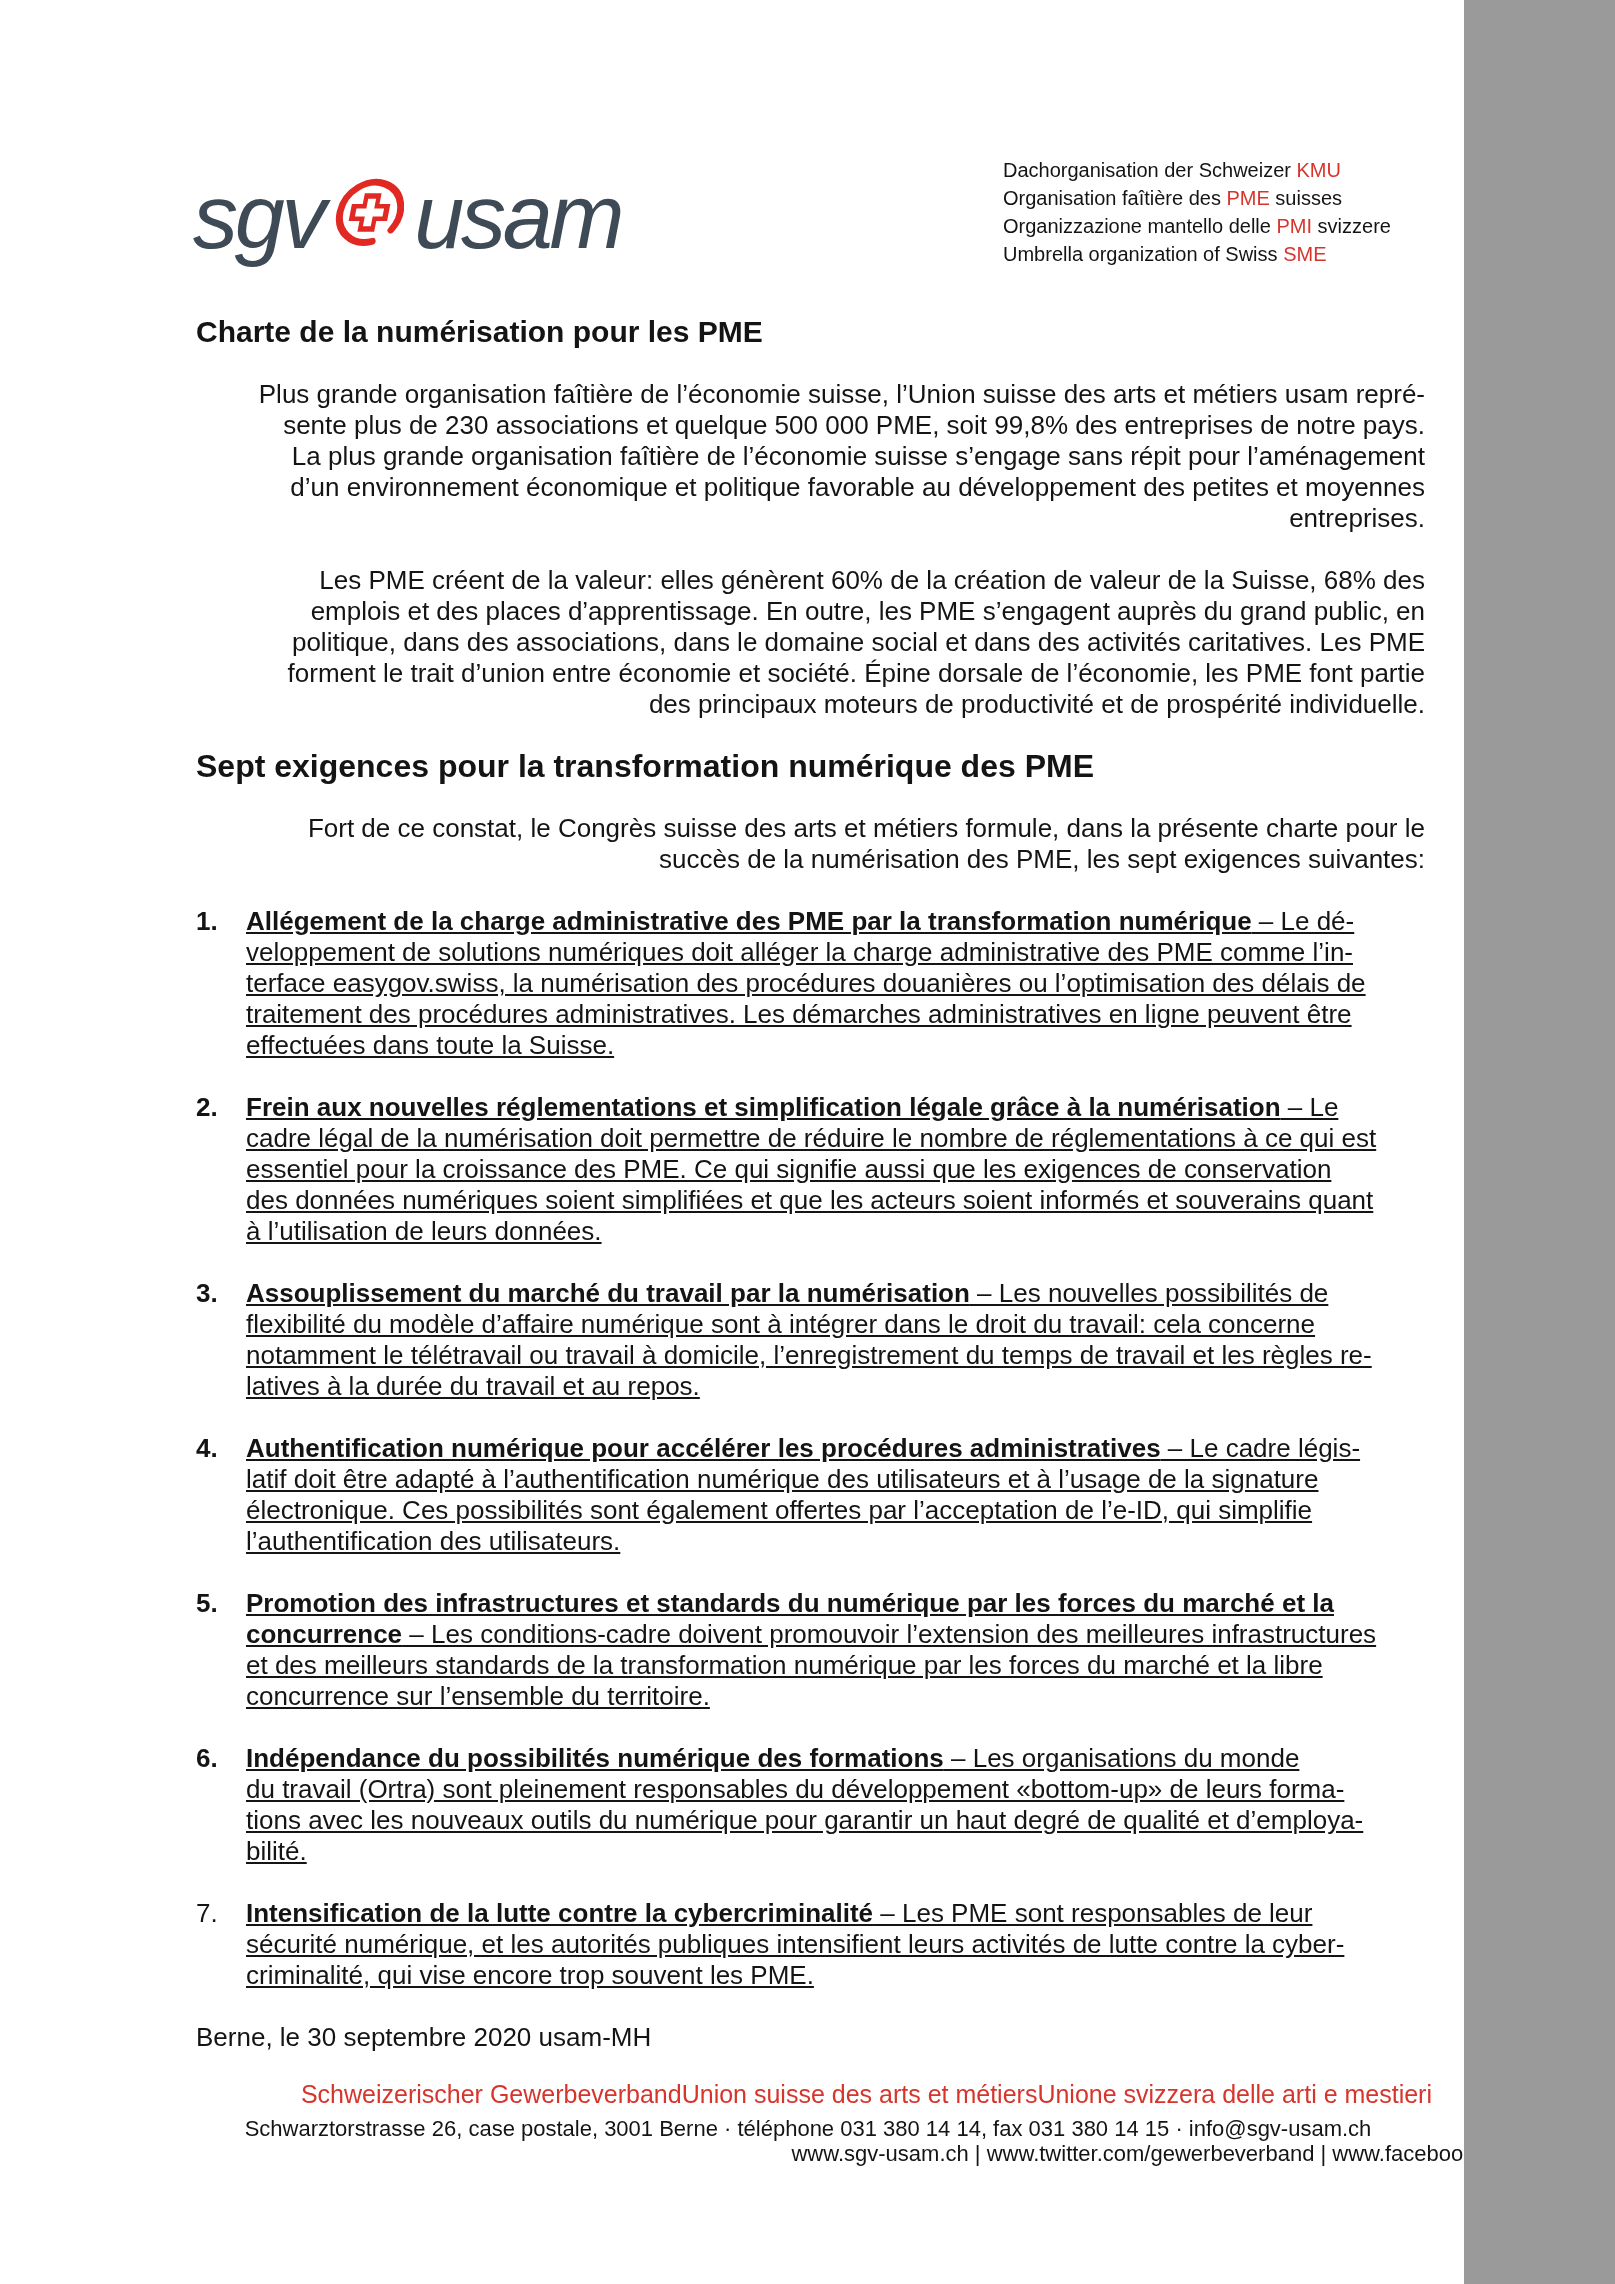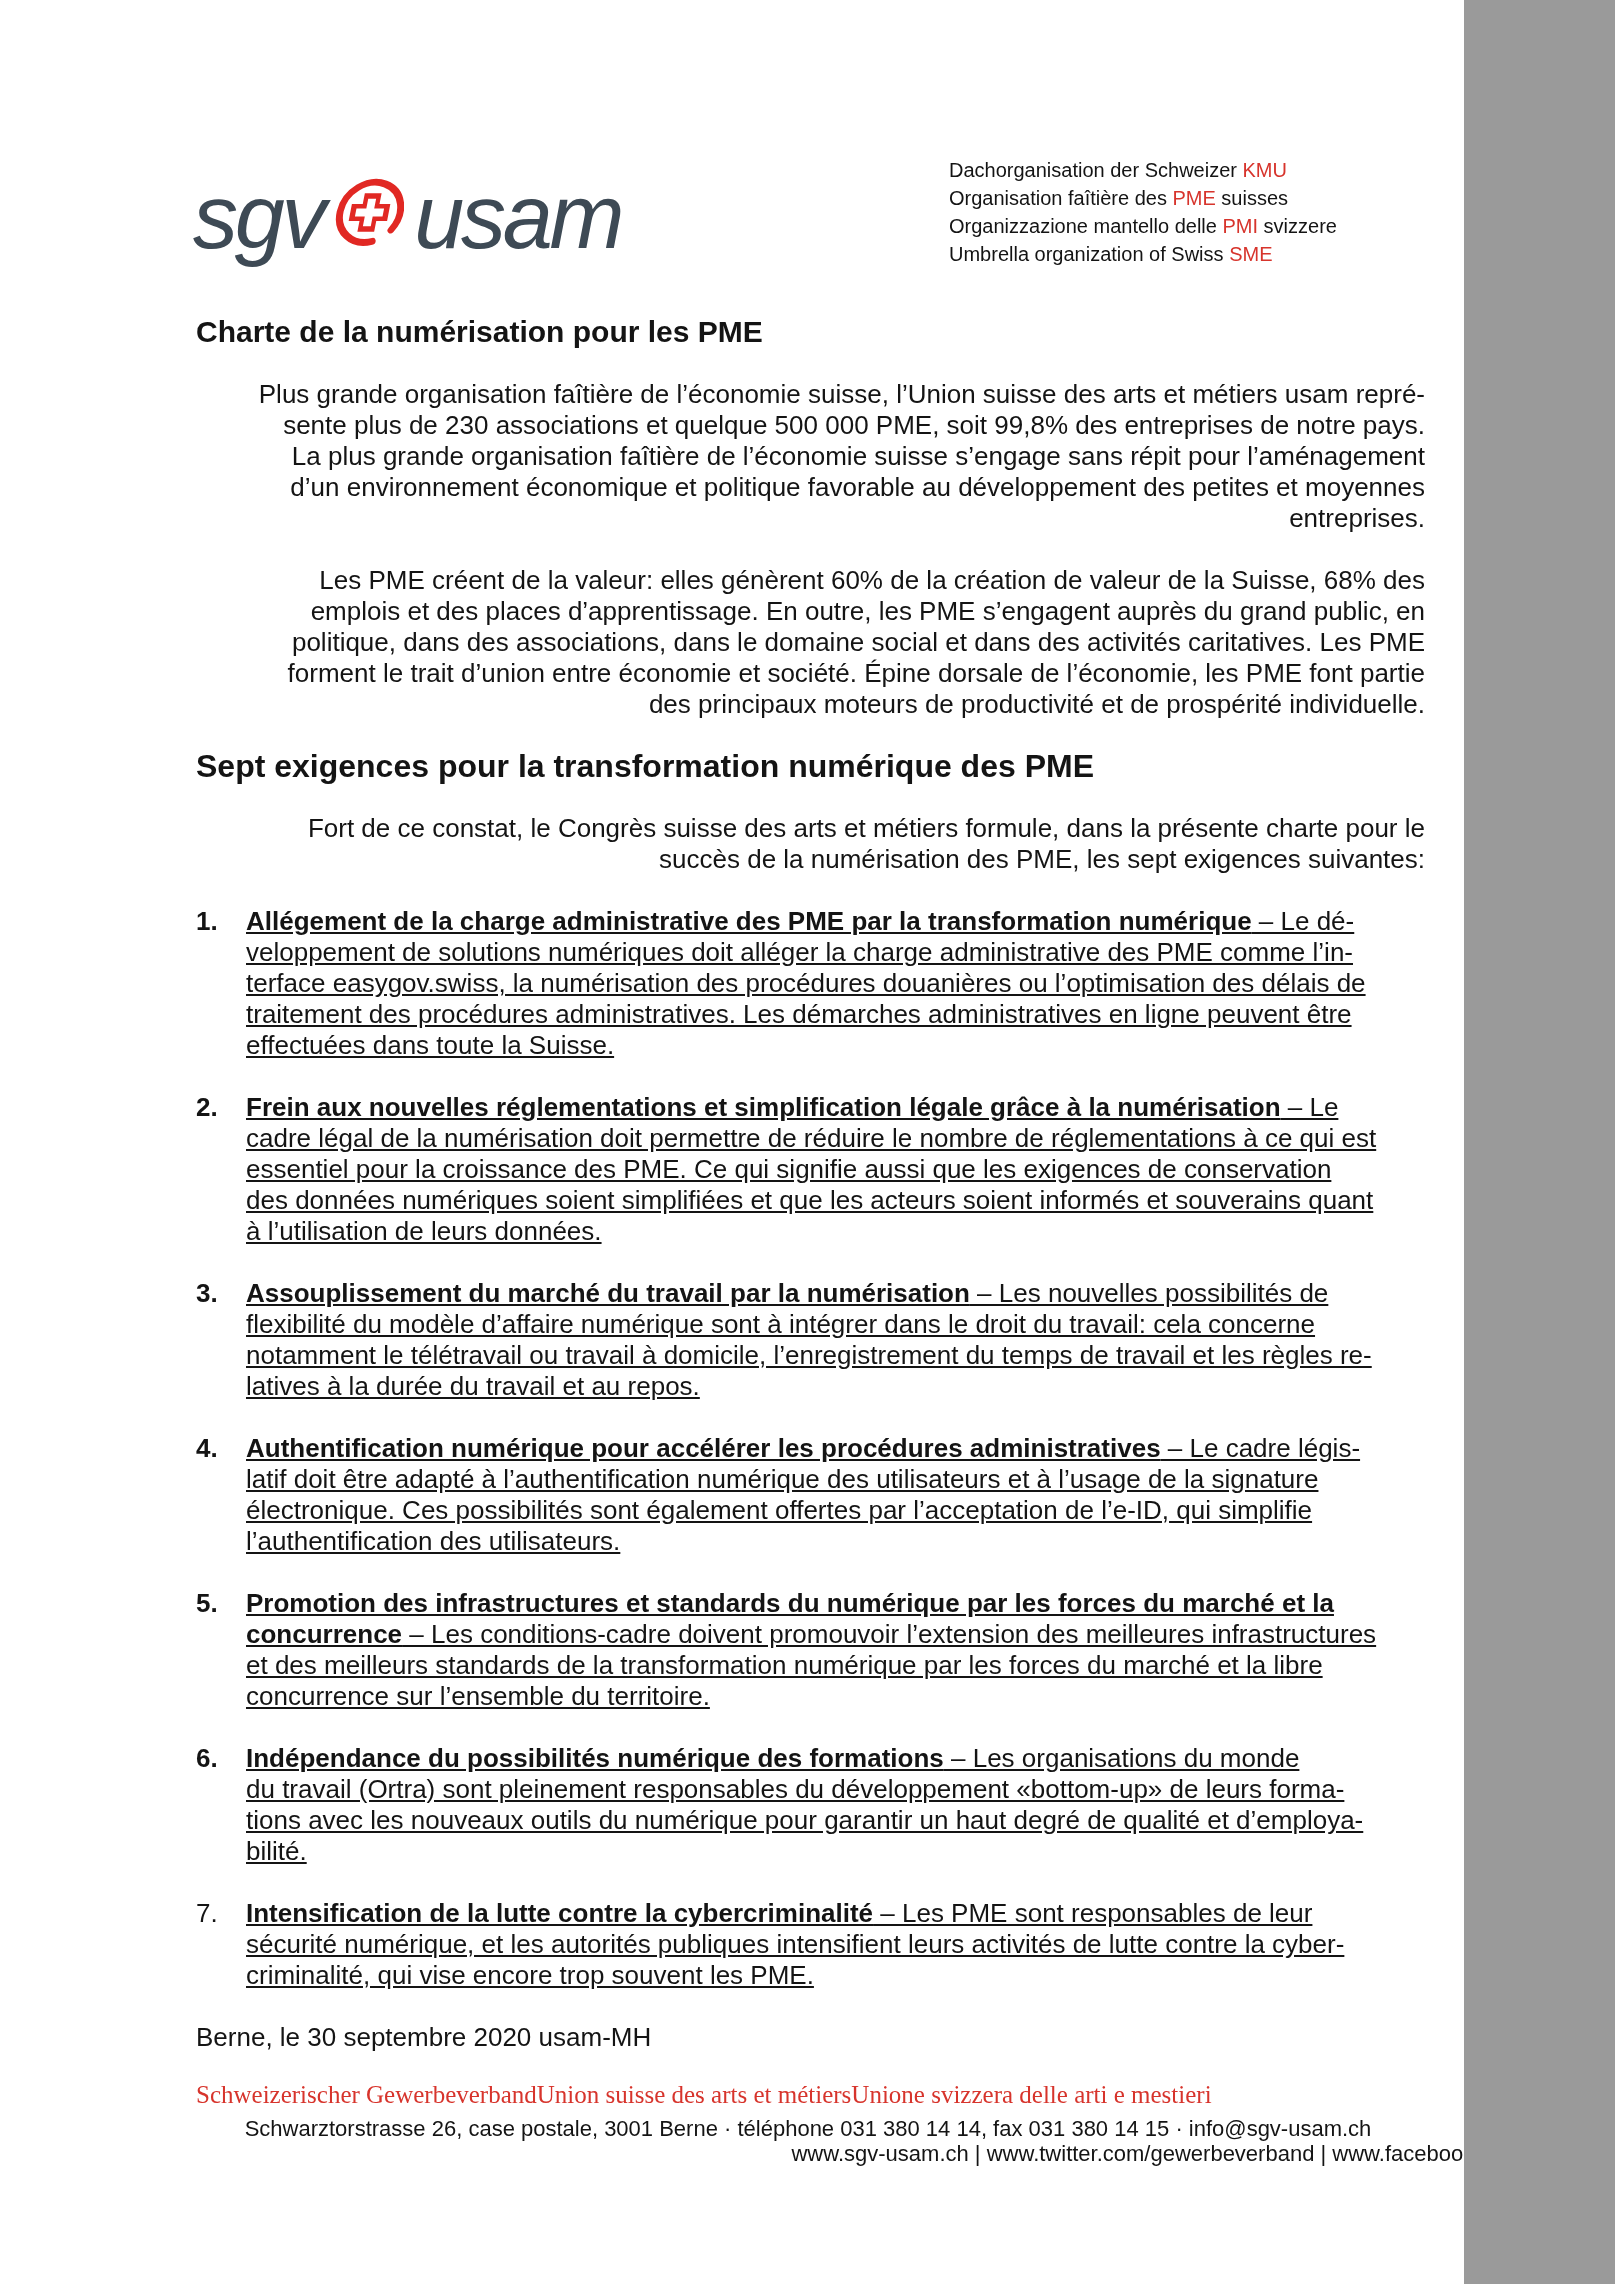--- a/index.html
+++ b/index.html
@@ -26,21 +26,21 @@
   }
   .logo .txt{
     font-size:90px;line-height:98px;font-weight:500;
     letter-spacing:-3.3px;
   }
   .logo .mark{
     width:69px;height:69px;
     margin:10.4px 10.4px 0 11.7px;
   }
   .org-lines{
-    position:absolute;left:949px;top:156px;
+    position:absolute;left:1003px;top:156px;
     font-size:20px;line-height:28px;
     white-space:nowrap;
   }
   .org-lines .accent{color:var(--accent-red);}
   
   .content{
     position:absolute;left:196px;top:315px;width:1229px;
     font-size:26px;line-height:31px;
   }
   .doc-title{
@@ -54,23 +54,23 @@
   }
   .item{display:flex;margin:0 0 31px 0;}
   .item .num{flex:0 0 50px;font-weight:bold;}
   .item.num-regular .num{font-weight:normal;}
   .item .itm-body{flex:1;white-space:pre-line;text-decoration:underline;}
   .item .lead{font-weight:bold;white-space:pre-line;}
   .date-line{margin:0;}
   
   .footer-orgs{
     position:absolute;left:196px;top:2081px;width:1236px;
-    display:flex;justify-content:flex-start;
+    display:flex;justify-content:flex-end;
     color:var(--accent-red);
-    font-size:25px;line-height:27px;white-space:nowrap;font-family:Liberation Serif, serif;
+    font-size:25px;line-height:27px;white-space:nowrap;
   }
   .footer-address{
     position:absolute;left:0;top:2117px;width:1616px;
     text-align:center;font-size:22px;line-height:24px;
   }
   .footer-links{
     position:absolute;left:0;top:2142px;width:1616px;
     text-align:right;font-size:22px;line-height:24px;
   }
 </style>

